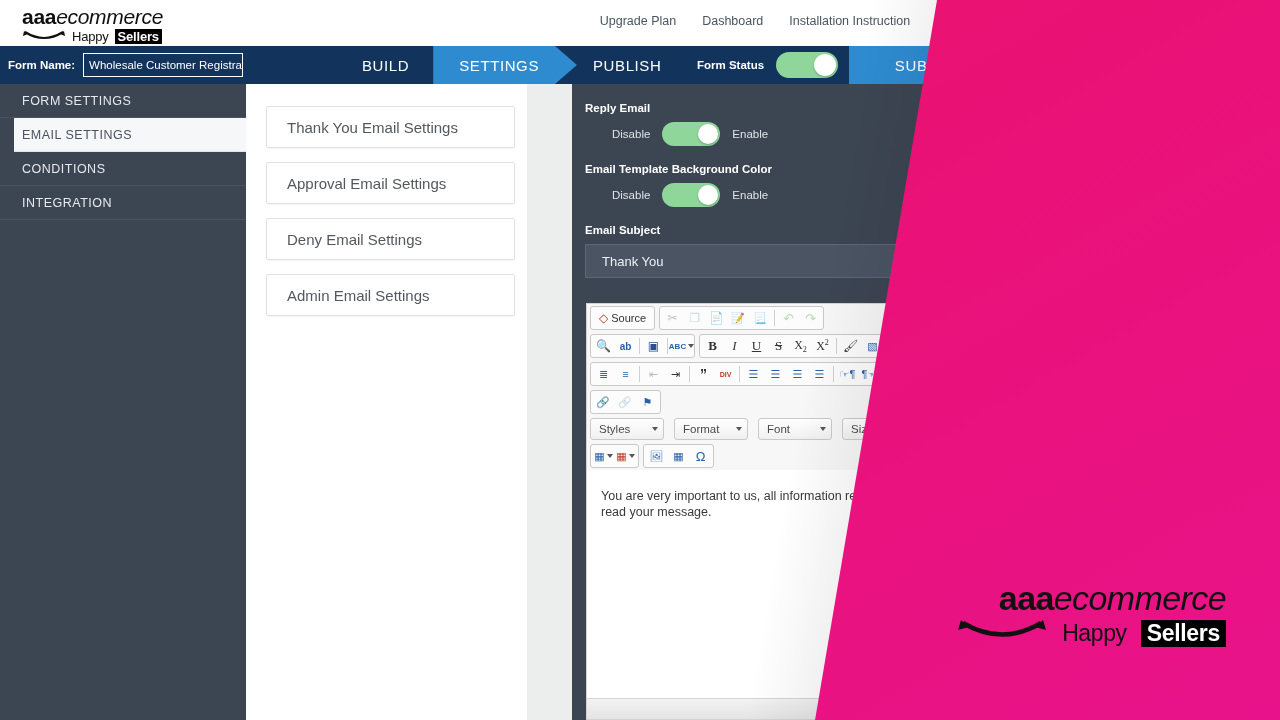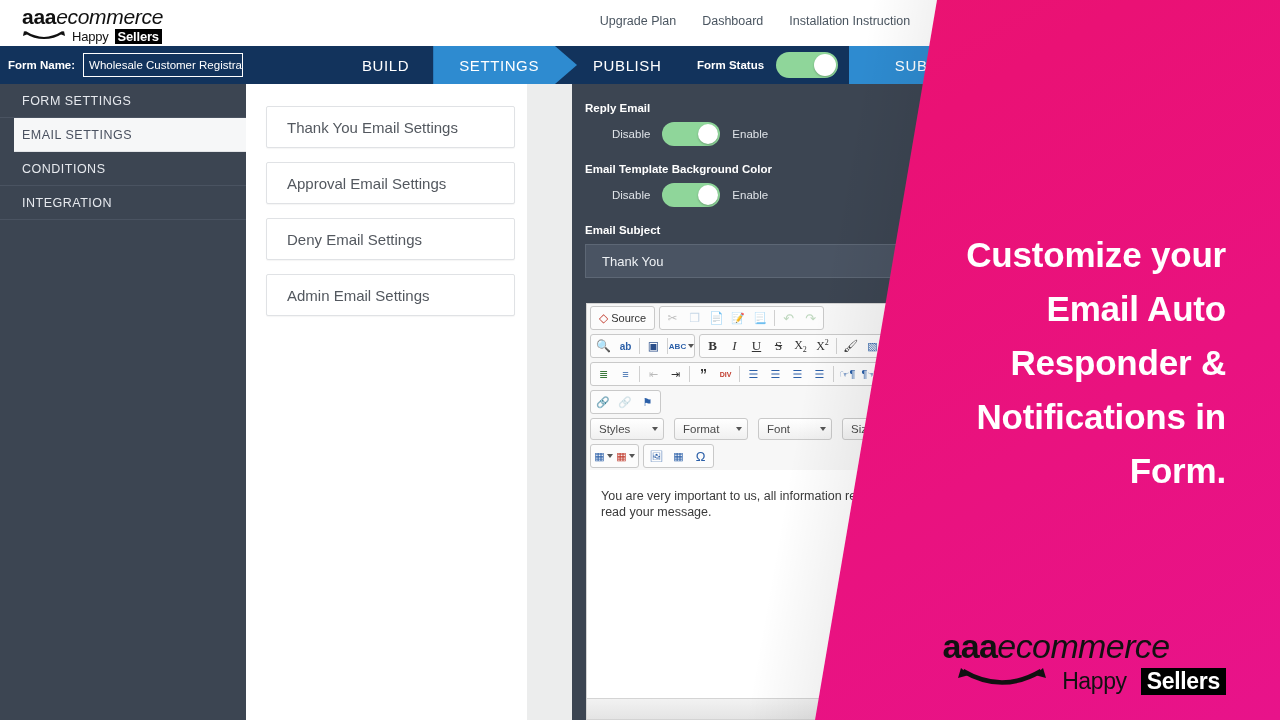--- a/index.html
+++ b/index.html
@@ -263,22 +263,22 @@
   }
   .pink-head {
     position: absolute; right: 54px; top: 228px;
     width: 340px;
     text-align: right;
     color: #ffffff;
     font-size: 35px; line-height: 54px;
     font-weight: bold; letter-spacing: -0.2px;
   }
   .pink-logo {
-    position: absolute; right: 54px; top: 628px;
-    width: 340px; text-align: center;
+    position: absolute; right: 54px; top: 580px;
+    width: 340px; text-align: right;
   }
   .pl-line1 {
     font-size: 34px; line-height: 36px; color: #111;
     letter-spacing: -0.6px; white-space: nowrap;
   }
   .pl-line1 .b-aaa { font-weight: bold; }
   .pl-line1 .b-ecom { font-style: italic; }
   .pl-line2 {
     display: flex; align-items: center; justify-content: flex-end;
     gap: 14px; margin-top: 4px; height: 26px;
@@ -571,21 +571,20 @@
       </div>
     </div>
 
     <div class="edbody">You are very important to us, all information received will remain confidential. We will contact you as soon as we read your message.</div>
     <div class="edfooter"></div>
   </div>
 
   <div class="sh-left"></div>
 
   <div class="pink"></div>
-  <div class="pink-head">Customize your Email Auto Responder &amp; Notifications in Form.</div>
   <div class="pink-logo">
     <div class="pl-line1"><span class="b-aaa">aaa</span><span class="b-ecom">ecommerce</span></div>
     <div class="pl-line2">
       <span>
         <svg width="92" height="26" viewBox="0 0 92 26">
           <path d="M7 5 Q46 28 85 5" stroke="#111" stroke-width="4.5" fill="none"></path>
           <path d="M5 2 L2 12 L13 9 Z" fill="#111"></path>
           <path d="M87 2 L90 12 L79 9 Z" fill="#111"></path>
         </svg>
       </span>

